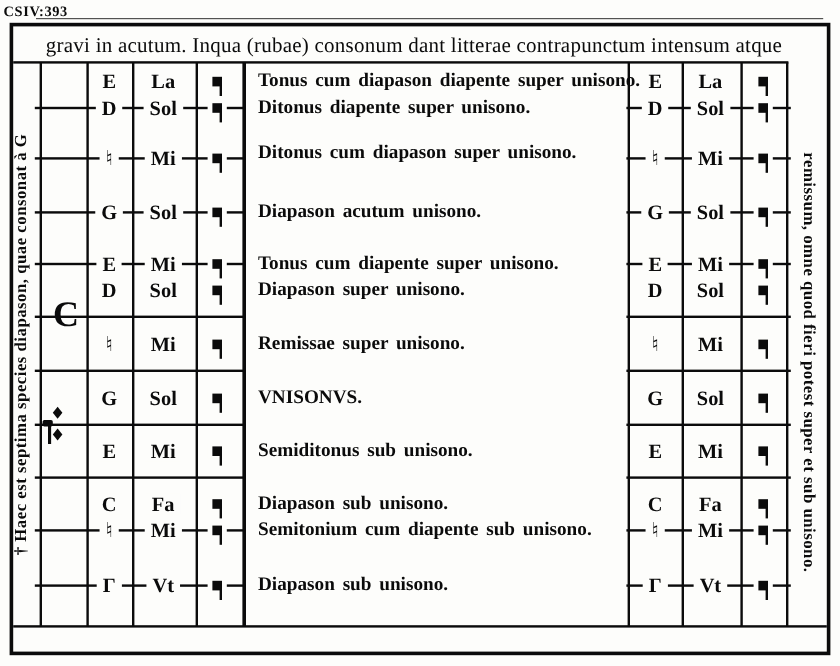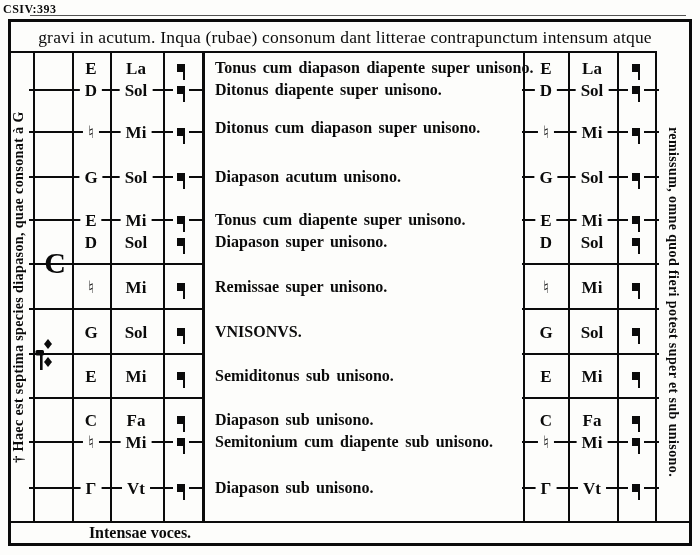--- a/index.html
+++ b/index.html
@@ -215,14 +215,13 @@
 
   <div class="clef">C</div>
 
   <svg class="custos" width="24" height="36" viewBox="0 0 24 36">
     <rect x="7" y="17" width="2.6" height="17" fill="#0b0b0b"></rect>
     <rect x="2.5" y="14" width="8.5" height="5.5" rx="1.5" fill="#0b0b0b"></rect>
     <polygon points="15,3 19,8 15,13 11,8" fill="#0b0b0b"></polygon>
     <polygon points="15,21 19,26 15,31 11,26" fill="#0b0b0b"></polygon>
   </svg>
 
-  <div class="footer-cap footer-left">Intensae voces.</div>
 </div>
 
 </body></html>

